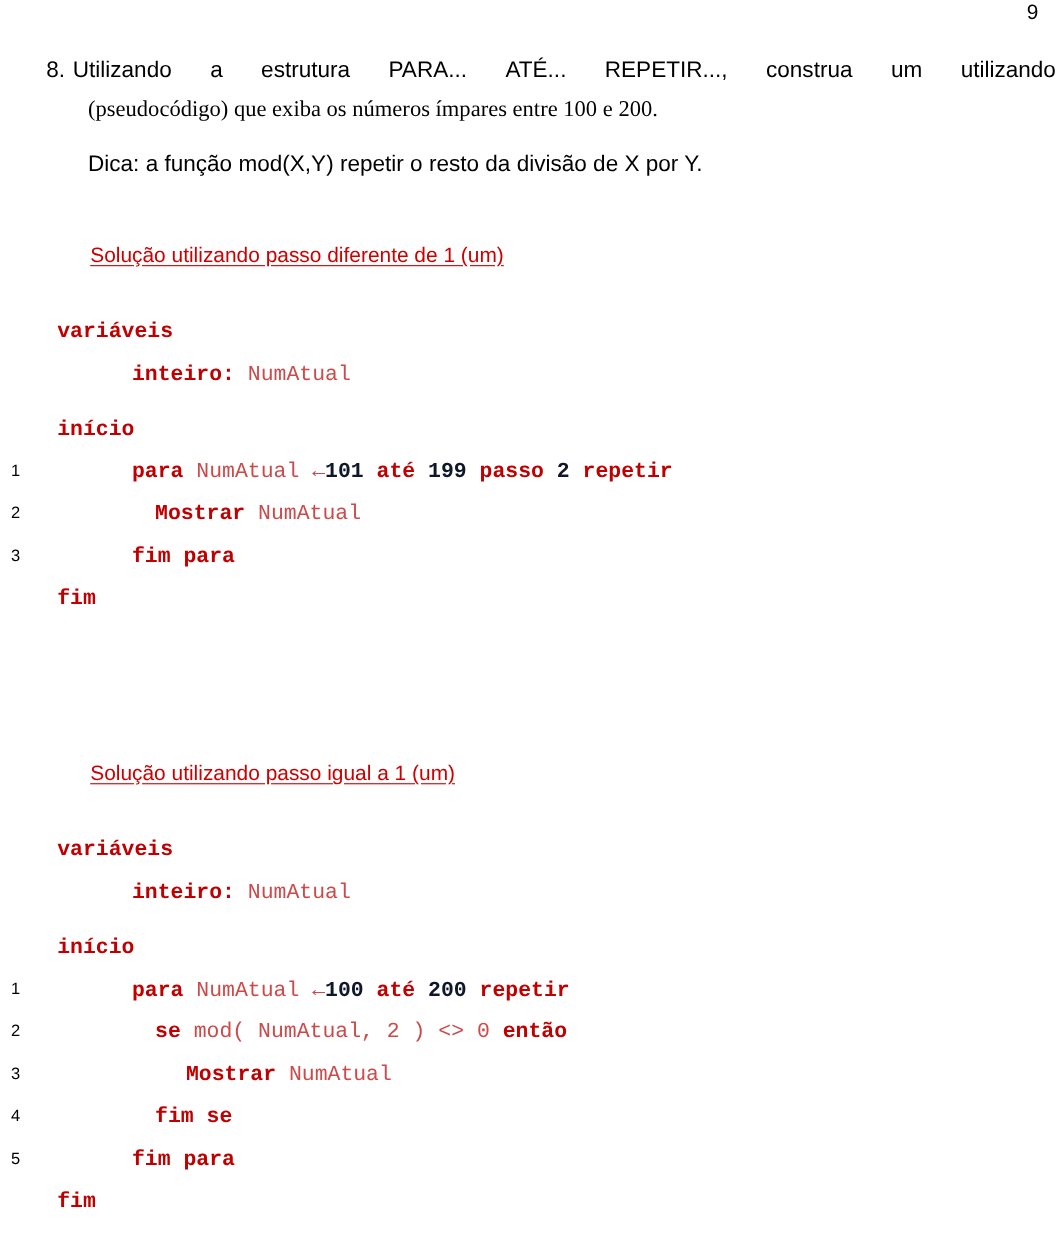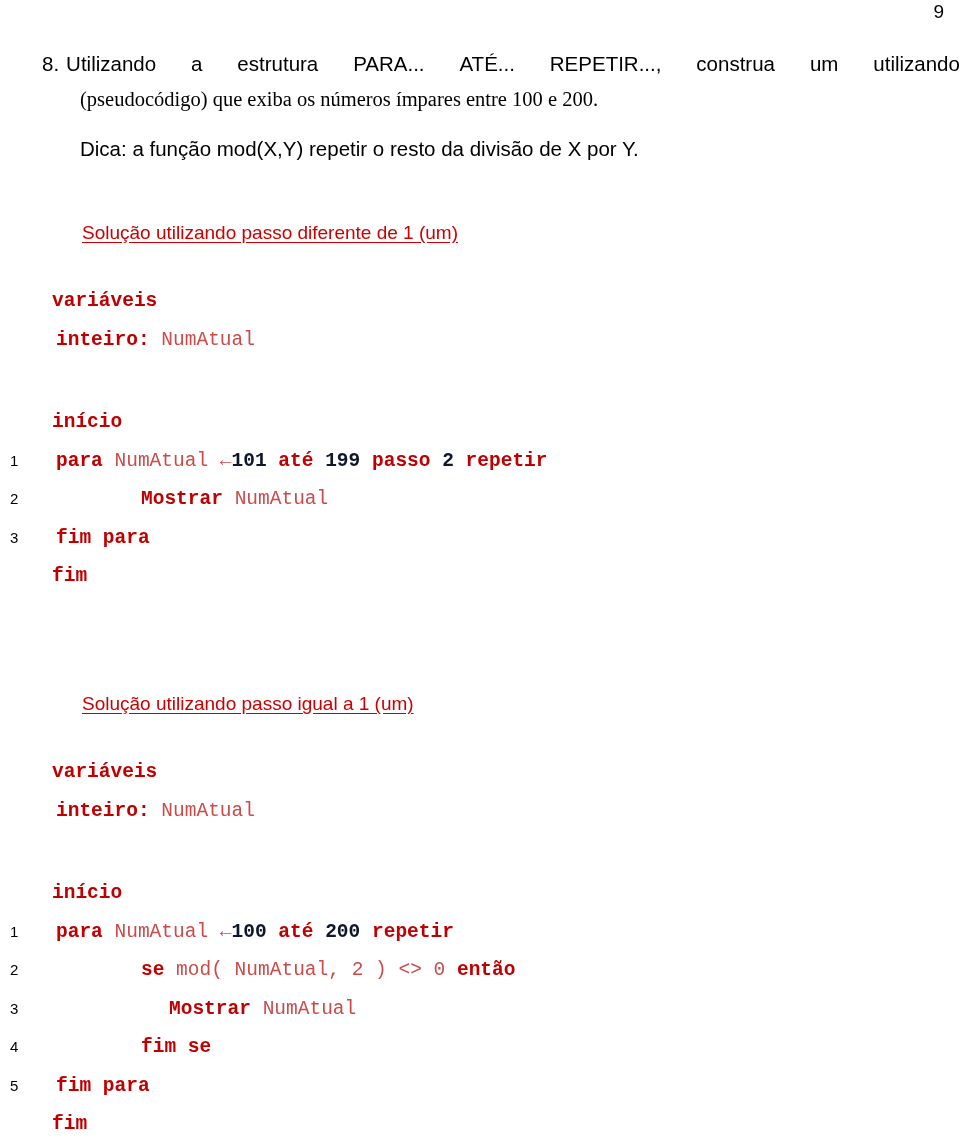--- a/index.html
+++ b/index.html
@@ -92,41 +92,41 @@
     margin-top: 38px;
     font-family: "Liberation Mono", "DejaVu Sans Mono", monospace;
     font-size: 19.5px;
   }
   .code-line {
     position: relative;
     height: 38.5px;
     line-height: 38.5px;
     white-space: pre;
   }
-  .code-line.gap-before { margin-top: 44px; }
+  .code-line.gap-before { margin-top: 12px; }
 
   .line-no {
     position: absolute;
     left: 10px;
     top: 0;
     width: 20px;
     font-family: "Liberation Sans", sans-serif;
     font-size: 15px;
     line-height: 38.5px;
     color: #000000;
     text-align: left;
   }
   .code-text {
     display: block;
     padding-left: 85px;
   }
 
   
   .ind-0 { padding-left: 52px; }
-  .ind-1 { padding-left: 56px; }
+  .ind-1 { padding-left: 120px; }
   .ind-2 { padding-left: 141px; }
   .ind-3 { padding-left: 169px; }
 
   
   .kw {
     color: #C00000;
     font-weight: bold;
   }
   .id {
     color: #CC4A4A;

